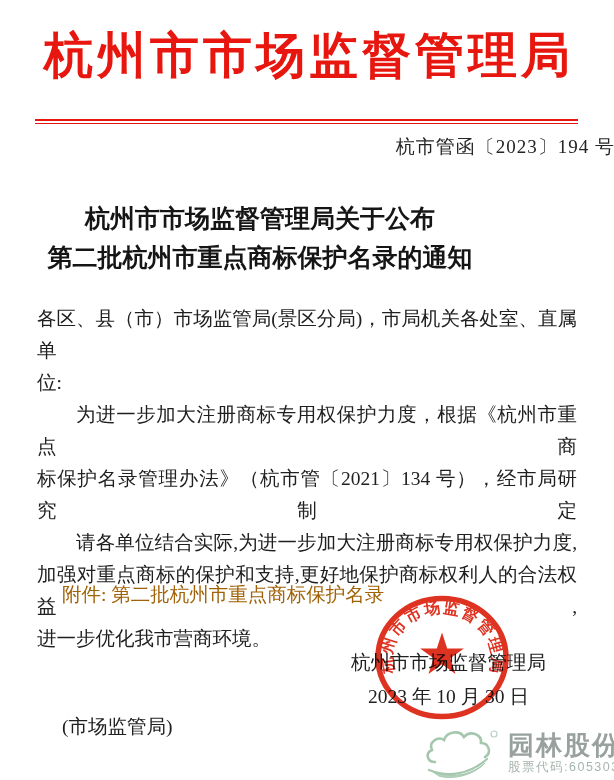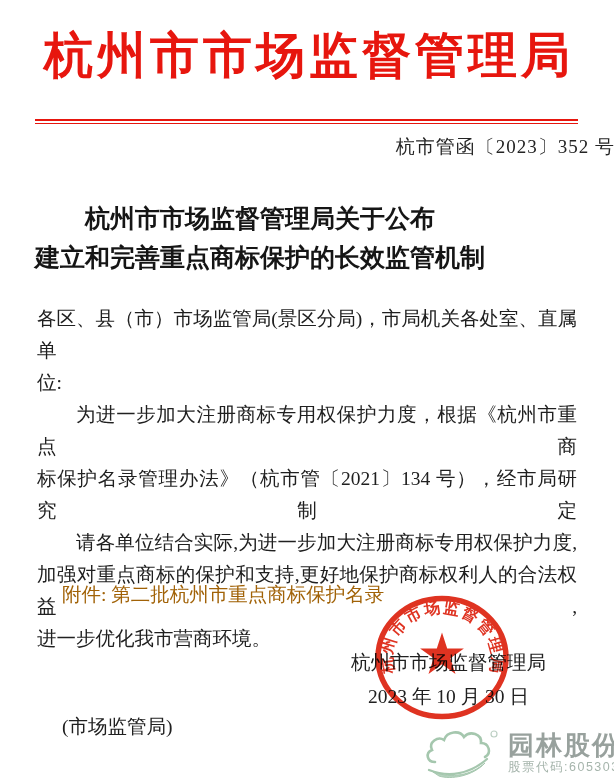--- a/index.html
+++ b/index.html
@@ -92,25 +92,25 @@
 </style>
 </head>
 <body>
 
 <div class="page">
 
   <div class="agency-header">杭州市市场监督管理局</div>
 
   <div class="red-rule"></div>
 
-  <div class="doc-number">杭市管函〔2023〕352 号</div>
+  <div class="doc-number">杭市管函〔2023〕194 号</div>
 
   <div class="doc-title">
     <div class="line">杭州市市场监督管理局关于公布</div>
-    <div class="line">建立和完善重点商标保护的长效监管机制</div>
+    <div class="line">第二批杭州市重点商标保护名录的通知</div>
   </div>
 
   <div class="body-block">
     <div class="line j">各区、县（市）市场监管局(景区分局)，市局机关各处室、直属单</div>
     <div class="line">位:</div>
 
     <div class="line j ind">为进一步加大注册商标专用权保护力度，根据《杭州市重点商</div>
     <div class="line j">标保护名录管理办法》（杭市管〔2021〕134 号），经市局研究制定</div>
 
     <div class="line j ind">请各单位结合实际,为进一步加大注册商标专用权保护力度,</div>

